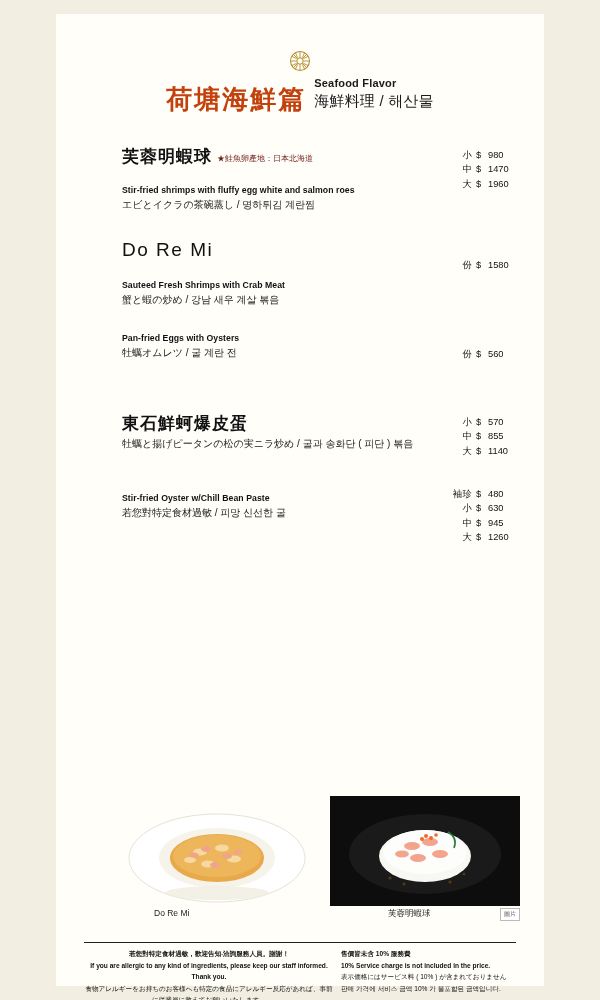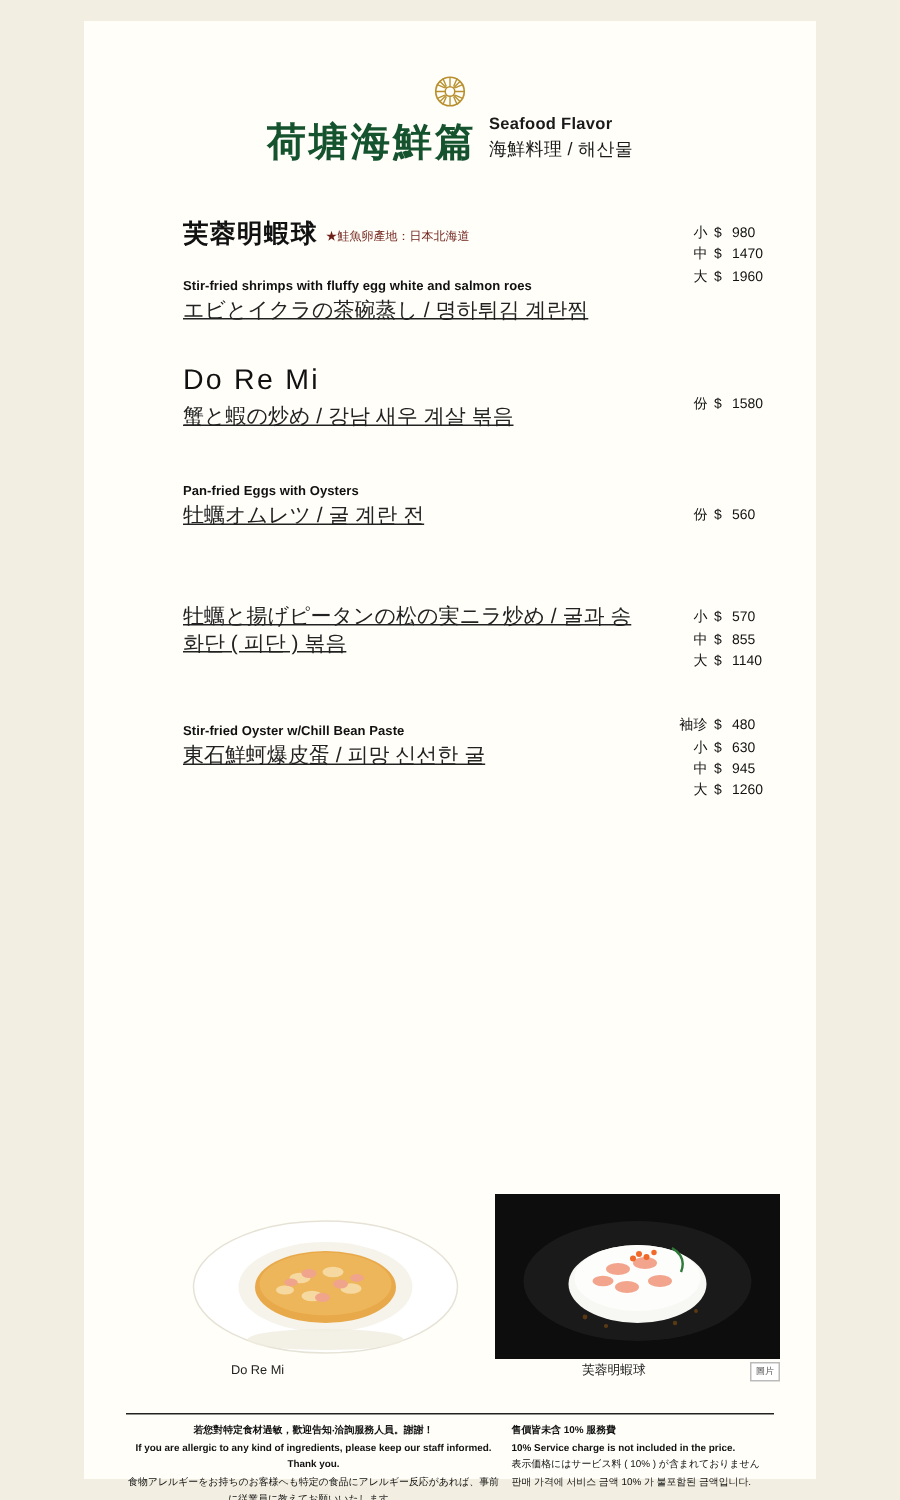--- a/index.html
+++ b/index.html
@@ -49,37 +49,37 @@
     display: flex;
     justify-content: center;
     align-items: flex-end;
     gap: 8px;
   }
   .title-cn {
     font-family: "DejaVu Serif", serif;
     font-weight: bold;
     font-size: 26px;
     letter-spacing: 2px;
-    color: #14532d;
+    color: #c2410c;
     line-height: 1;
     padding-bottom: 2px;
     text-align: right;
   }
   .title-side {
     line-height: 1.35;
     padding-bottom: 3px;
   }
   .title-en {
     font-size: 11px;
     font-weight: bold;
     color: #1a1a1a;
     letter-spacing: .2px;
   }
   .title-jk {
-    font-size: 12px;
+    font-size: 15px;
     color: #1a1a1a;
     letter-spacing: .2px;
   }
 
   
   .menu {
     position: absolute;
     top: 132px;
     left: 66px;
     width: 400px;
@@ -121,24 +121,23 @@
     top: -1px;
   }
   .desc-en {
     font-size: 8.7px;
     font-weight: bold;
     color: #111;
     margin-top: 18px;
     letter-spacing: .05px;
   }
   .desc-jk {
-    font-size: 14px;
+    font-size: 10px;
     color: #222;
     margin-top: 3px;
-    text-decoration: underline;
   }
 
   .prices {
     position: absolute;
     right: 0;
     top: 2px;
     text-align: right;
   }
   .price-row {
     display: flex;
@@ -294,20 +293,21 @@
             <span class="price-val">1960</span>
           </div>
         </div>
       </div>
 
       <div class="item">
         <div class="item-left">
           <div class="name-row">
             <span class="name-latin">Do Re Mi</span>
           </div>
+          <div class="desc-en">Sauteed Fresh Shrimps with Crab Meat</div>
           <div class="desc-jk">蟹と蝦の炒め / 강남 새우 계살 볶음</div>
         </div>
         <div class="prices" style="top:20px;">
           <div class="price-row">
             <span class="price-size">份</span>
             <span class="price-cur">$</span>
             <span class="price-val">1580</span>
           </div>
         </div>
       </div>
@@ -321,20 +321,23 @@
           <div class="price-row">
             <span class="price-size">份</span>
             <span class="price-cur">$</span>
             <span class="price-val">560</span>
           </div>
         </div>
       </div>
 
       <div class="item">
         <div class="item-left">
+          <div class="name-row">
+            <span class="name-cn">東石鮮蚵爆皮蛋</span>
+          </div>
           <div class="desc-jk">牡蠣と揚げピータンの松の実ニラ炒め / 굴과 송화단 ( 피단 ) 볶음</div>
         </div>
         <div class="prices">
           <div class="price-row">
             <span class="price-size">小</span>
             <span class="price-cur">$</span>
             <span class="price-val">570</span>
           </div>
           <div class="price-row">
             <span class="price-size">中</span>
@@ -345,21 +348,21 @@
             <span class="price-size">大</span>
             <span class="price-cur">$</span>
             <span class="price-val">1140</span>
           </div>
         </div>
       </div>
 
       <div class="item">
         <div class="item-left">
           <div class="desc-en">Stir-fried Oyster w/Chill Bean Paste</div>
-          <div class="desc-jk">東石鮮蚵爆皮蛋 / 피망 신선한 굴</div>
+          <div class="desc-jk">若您對特定食材過敏 / 피망 신선한 굴</div>
         </div>
         <div class="prices" style="top:-6px;margin-left:48px;">
           <div class="price-row">
             <span class="price-size">袖珍</span>
             <span class="price-cur">$</span>
             <span class="price-val">480</span>
           </div>
           <div class="price-row">
             <span class="price-size">小</span>
             <span class="price-cur">$</span>

